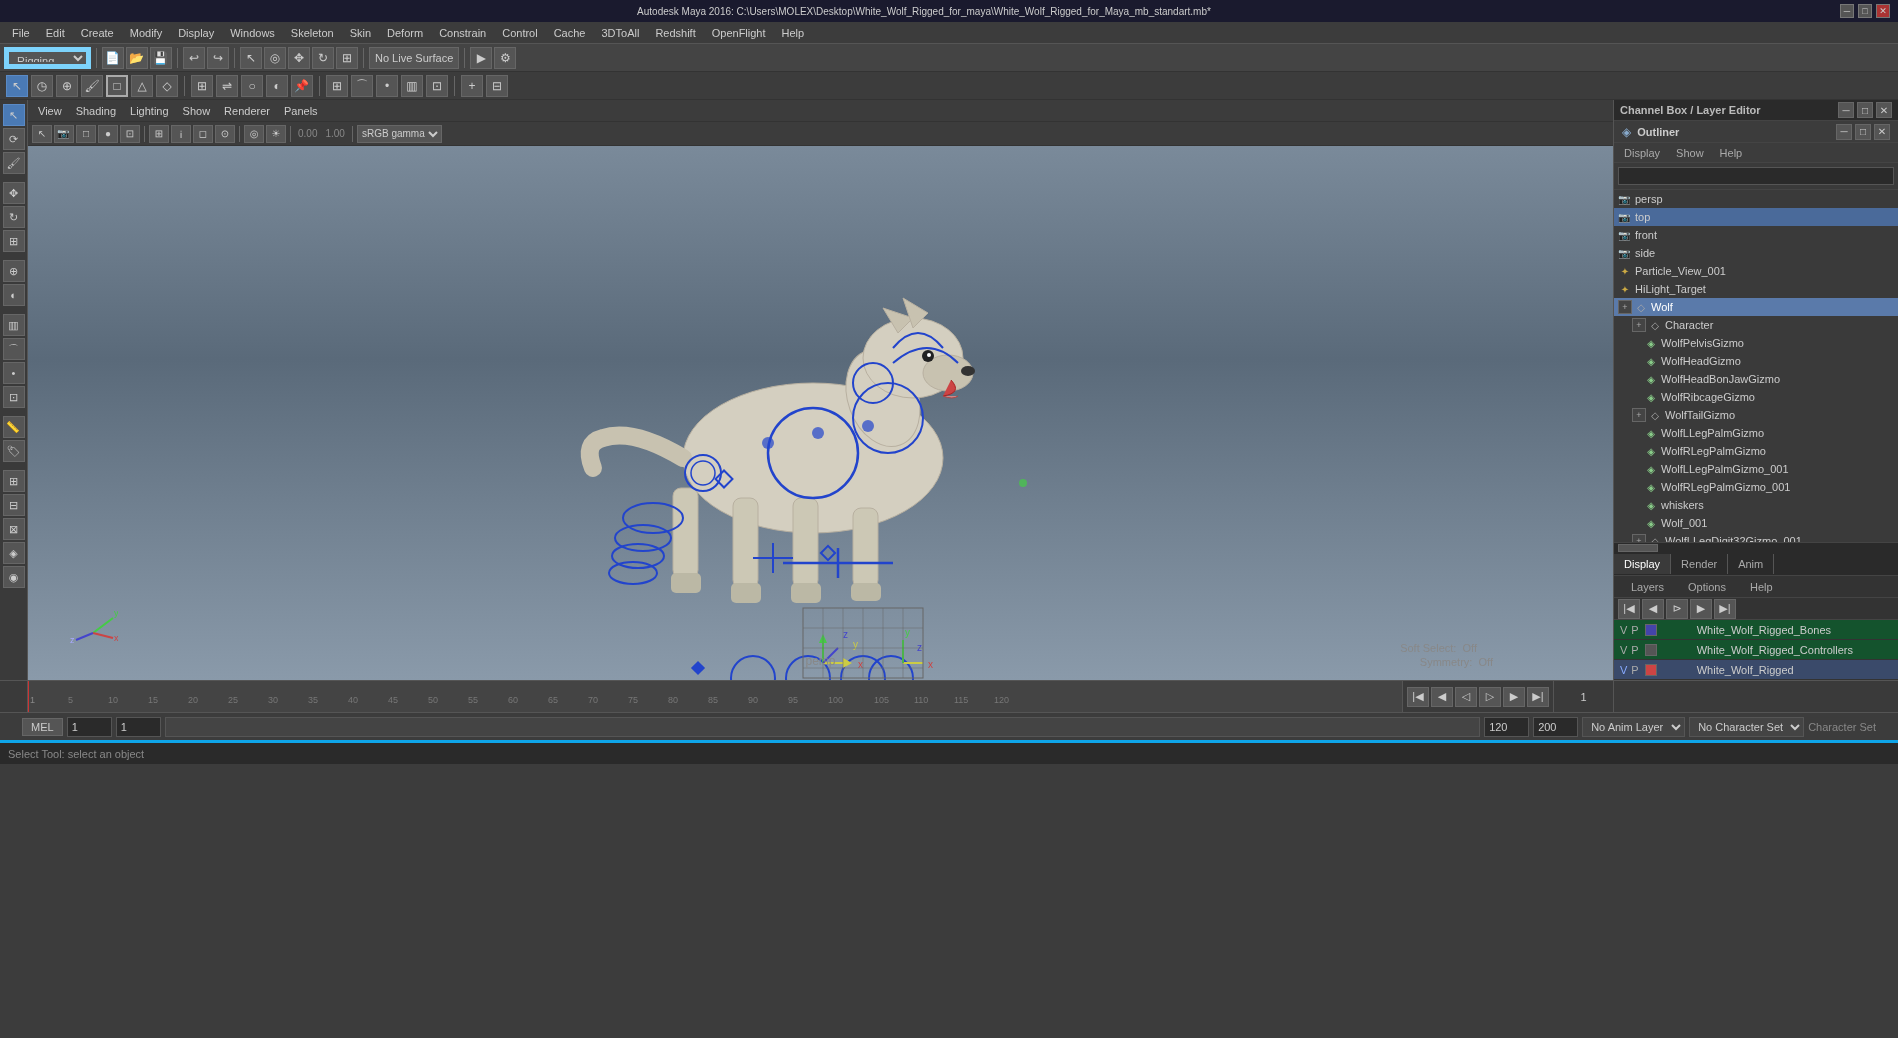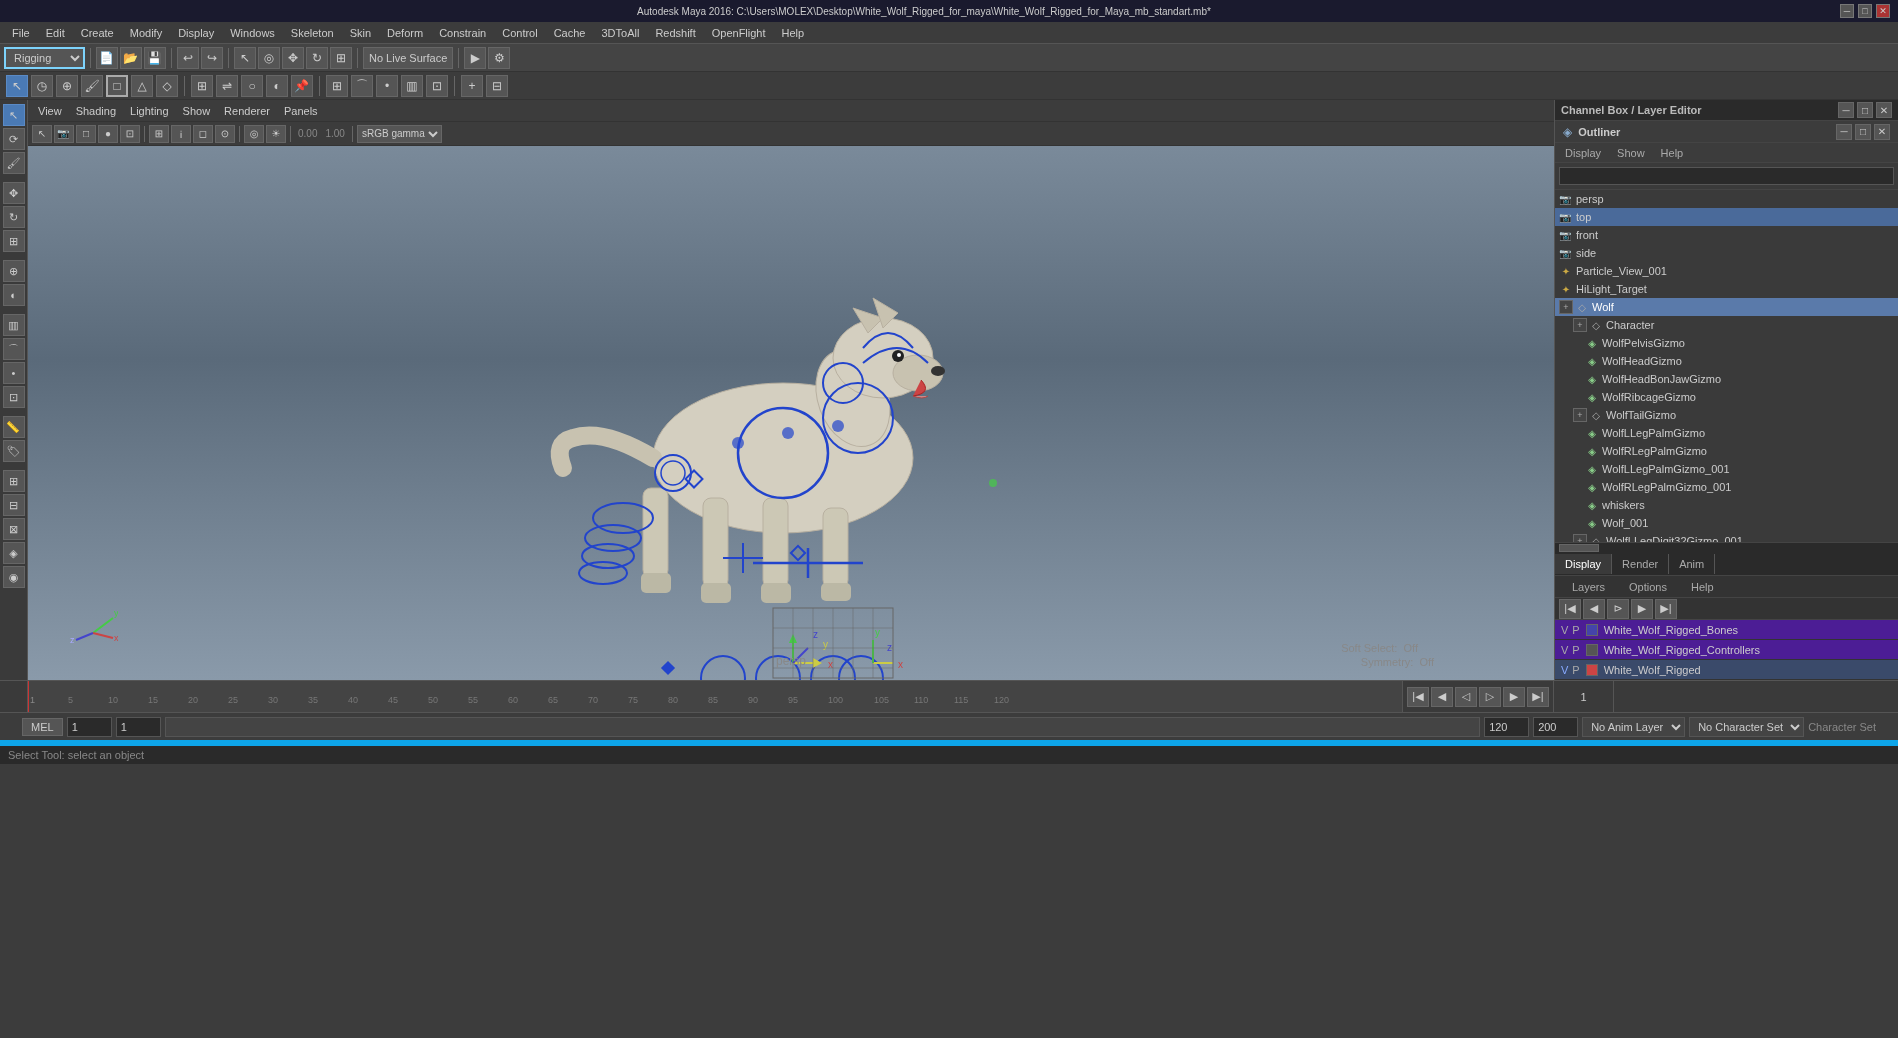--- a/index.html
+++ b/index.html
@@ -55,21 +55,21 @@
       background: #444;
       height: 28px;
       display: flex;
       align-items: center;
       padding: 0 4px;
       gap: 2px;
       border-bottom: 1px solid #333;
     }
     .tb-select {
       background: #555;
-      border: 2px solid #7dd3fc;
+      border: 5px solid #7dd3fc;
       color: #ccc;
       padding: 2px 4px;
       font-size: 11px;
       height: 22px;
     }
     .tb-btn {
       background: #555;
       border: 1px solid #666;
       color: #ccc;
       padding: 2px 5px;
@@ -197,22 +197,22 @@
     }
     .vp-softsel {
       position: absolute;
       bottom: 26px; right: 136px;
       color: #888;
       font-size: 11px;
     }
 
     
     #right-panel {
-      width: 344px;
-      background: #4c1d95;
+      width: 285px;
+      background: #14532d;
       border-left: 1px solid #555;
       display: flex;
       flex-direction: column;
     }
     .panel-ctrl-btn {
       width: 16px; height: 16px;
       background: #555;
       border: 1px solid #666;
       color: #ccc;
       display: flex; align-items: center; justify-content: center;
@@ -322,21 +322,21 @@
       border-bottom: 1px solid #333;
       font-size: 11px;
     }
     .layer-v { color: #aaa; cursor: pointer; margin-right: 4px; }
     .layer-p { color: #aaa; cursor: pointer; margin-right: 6px; }
     .layer-color {
       width: 12px; height: 12px;
       margin-right: 6px;
       border: 1px solid #666;
     }
-    .layer-name { flex: 1; color: #ccc; }
+    .layer-name { flex: 1; color: #ccc; margin-left: 34px; }
 
     
     #outliner-list::-webkit-scrollbar { width: 8px; }
     #outliner-list::-webkit-scrollbar-track { background: #2a2a2a; }
     #outliner-list::-webkit-scrollbar-thumb { background: #555; border: 1px solid #333; }
 
     
     #timeline-area {
       height: 32px;
       background: #3c3c3c;
@@ -379,21 +379,21 @@
       height: 20px;
     }
 
     
     #status-bar {
       height: 24px;
       background: #2a2a2a;
       display: flex;
       align-items: center;
       padding: 0 8px;
-      border-top: 6px solid #0ea5e9;
+      border-top: 3px solid #0ea5e9;
     }
     .status-text { font-size: 11px; color: #888; }
 
     
     #playback-controls {
       display: flex;
       align-items: center;
       gap: 2px;
       padding: 0 4px;
     }

